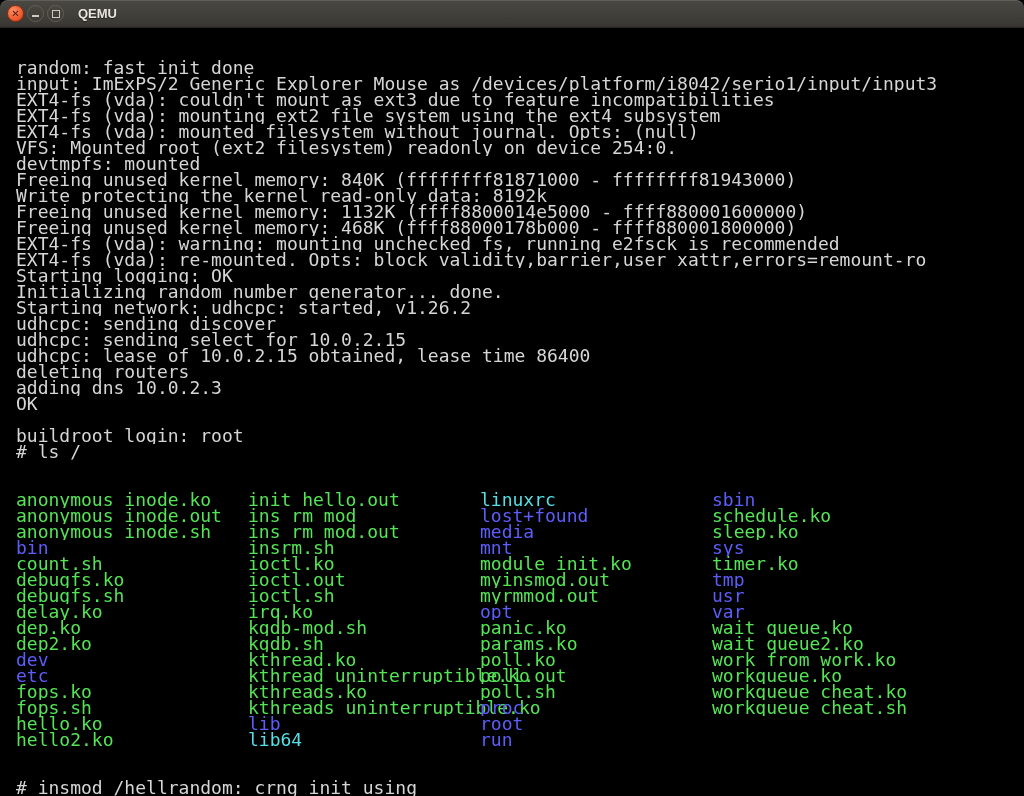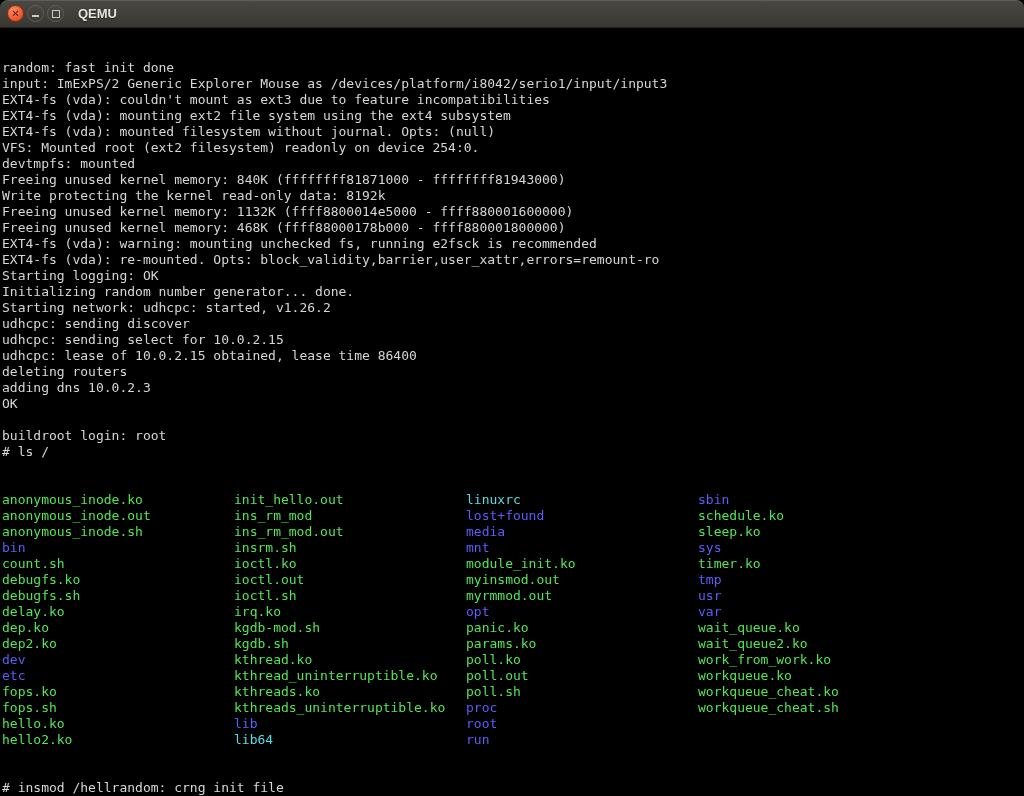--- a/index.html
+++ b/index.html
@@ -70,24 +70,24 @@
     font-size: 13px;
     color: #e8e5df;
     text-shadow: 0 1px 1px rgba(0,0,0,0.5);
   }
   
   .console {
     width: 1024px;
     height: 768px;
     background: #000000;
     font-family: "DejaVu Sans Mono", "Liberation Mono", monospace;
-    font-size: 13px;
+    font-size: 18px;
     line-height: 16px;
     white-space: pre;
-    padding-left: 2px;
+    padding-left: 16px;
     box-sizing: border-box;
     overflow: hidden;
   }
   .line {
     height: 16px;
     overflow: hidden;
   }
   .cell {
     display: inline-block;
     white-space: pre;
@@ -110,16 +110,16 @@
     </div>
     <div class="tb-btn tb-plain">
       <span class="glyph-max"></span>
     </div>
     <div class="tb-title">QEMU</div>
   </div>
 
   <div class="console">
     <div><div class="line" style="color: rgb(214, 214, 214);">random: fast init done</div><div class="line" style="color: rgb(214, 214, 214);">input: ImExPS/2 Generic Explorer Mouse as /devices/platform/i8042/serio1/input/input3</div><div class="line" style="color: rgb(214, 214, 214);">EXT4-fs (vda): couldn't mount as ext3 due to feature incompatibilities</div><div class="line" style="color: rgb(214, 214, 214);">EXT4-fs (vda): mounting ext2 file system using the ext4 subsystem</div><div class="line" style="color: rgb(214, 214, 214);">EXT4-fs (vda): mounted filesystem without journal. Opts: (null)</div><div class="line" style="color: rgb(214, 214, 214);">VFS: Mounted root (ext2 filesystem) readonly on device 254:0.</div><div class="line" style="color: rgb(214, 214, 214);">devtmpfs: mounted</div><div class="line" style="color: rgb(214, 214, 214);">Freeing unused kernel memory: 840K (ffffffff81871000 - ffffffff81943000)</div><div class="line" style="color: rgb(214, 214, 214);">Write protecting the kernel read-only data: 8192k</div><div class="line" style="color: rgb(214, 214, 214);">Freeing unused kernel memory: 1132K (ffff8800014e5000 - ffff880001600000)</div><div class="line" style="color: rgb(214, 214, 214);">Freeing unused kernel memory: 468K (ffff88000178b000 - ffff880001800000)</div><div class="line" style="color: rgb(214, 214, 214);">EXT4-fs (vda): warning: mounting unchecked fs, running e2fsck is recommended</div><div class="line" style="color: rgb(214, 214, 214);">EXT4-fs (vda): re-mounted. Opts: block_validity,barrier,user_xattr,errors=remount-ro</div><div class="line" style="color: rgb(214, 214, 214);">Starting logging: OK</div><div class="line" style="color: rgb(214, 214, 214);">Initializing random number generator... done.</div><div class="line" style="color: rgb(214, 214, 214);">Starting network: udhcpc: started, v1.26.2</div><div class="line" style="color: rgb(214, 214, 214);">udhcpc: sending discover</div><div class="line" style="color: rgb(214, 214, 214);">udhcpc: sending select for 10.0.2.15</div><div class="line" style="color: rgb(214, 214, 214);">udhcpc: lease of 10.0.2.15 obtained, lease time 86400</div><div class="line" style="color: rgb(214, 214, 214);">deleting routers</div><div class="line" style="color: rgb(214, 214, 214);">adding dns 10.0.2.3</div><div class="line" style="color: rgb(214, 214, 214);">OK</div><div class="line" style="color: rgb(214, 214, 214);"> </div><div class="line" style="color: rgb(214, 214, 214);">buildroot login: root</div><div class="line" style="color: rgb(214, 214, 214);"># ls /</div></div>
     <div><div class="line"><span class="cell colw" style="color: rgb(85, 228, 85);">anonymous_inode.ko</span><span class="cell colw" style="color: rgb(85, 228, 85);">init_hello.out</span><span class="cell colw" style="color: rgb(85, 223, 228);">linuxrc</span><span class="cell" style="color: rgb(93, 93, 251);">sbin</span></div><div class="line"><span class="cell colw" style="color: rgb(85, 228, 85);">anonymous_inode.out</span><span class="cell colw" style="color: rgb(85, 228, 85);">ins_rm_mod</span><span class="cell colw" style="color: rgb(93, 93, 251);">lost+found</span><span class="cell" style="color: rgb(85, 228, 85);">schedule.ko</span></div><div class="line"><span class="cell colw" style="color: rgb(85, 228, 85);">anonymous_inode.sh</span><span class="cell colw" style="color: rgb(85, 228, 85);">ins_rm_mod.out</span><span class="cell colw" style="color: rgb(93, 93, 251);">media</span><span class="cell" style="color: rgb(85, 228, 85);">sleep.ko</span></div><div class="line"><span class="cell colw" style="color: rgb(93, 93, 251);">bin</span><span class="cell colw" style="color: rgb(85, 228, 85);">insrm.sh</span><span class="cell colw" style="color: rgb(93, 93, 251);">mnt</span><span class="cell" style="color: rgb(93, 93, 251);">sys</span></div><div class="line"><span class="cell colw" style="color: rgb(85, 228, 85);">count.sh</span><span class="cell colw" style="color: rgb(85, 228, 85);">ioctl.ko</span><span class="cell colw" style="color: rgb(85, 228, 85);">module_init.ko</span><span class="cell" style="color: rgb(85, 228, 85);">timer.ko</span></div><div class="line"><span class="cell colw" style="color: rgb(85, 228, 85);">debugfs.ko</span><span class="cell colw" style="color: rgb(85, 228, 85);">ioctl.out</span><span class="cell colw" style="color: rgb(85, 228, 85);">myinsmod.out</span><span class="cell" style="color: rgb(93, 93, 251);">tmp</span></div><div class="line"><span class="cell colw" style="color: rgb(85, 228, 85);">debugfs.sh</span><span class="cell colw" style="color: rgb(85, 228, 85);">ioctl.sh</span><span class="cell colw" style="color: rgb(85, 228, 85);">myrmmod.out</span><span class="cell" style="color: rgb(93, 93, 251);">usr</span></div><div class="line"><span class="cell colw" style="color: rgb(85, 228, 85);">delay.ko</span><span class="cell colw" style="color: rgb(85, 228, 85);">irq.ko</span><span class="cell colw" style="color: rgb(93, 93, 251);">opt</span><span class="cell" style="color: rgb(93, 93, 251);">var</span></div><div class="line"><span class="cell colw" style="color: rgb(85, 228, 85);">dep.ko</span><span class="cell colw" style="color: rgb(85, 228, 85);">kgdb-mod.sh</span><span class="cell colw" style="color: rgb(85, 228, 85);">panic.ko</span><span class="cell" style="color: rgb(85, 228, 85);">wait_queue.ko</span></div><div class="line"><span class="cell colw" style="color: rgb(85, 228, 85);">dep2.ko</span><span class="cell colw" style="color: rgb(85, 228, 85);">kgdb.sh</span><span class="cell colw" style="color: rgb(85, 228, 85);">params.ko</span><span class="cell" style="color: rgb(85, 228, 85);">wait_queue2.ko</span></div><div class="line"><span class="cell colw" style="color: rgb(93, 93, 251);">dev</span><span class="cell colw" style="color: rgb(85, 228, 85);">kthread.ko</span><span class="cell colw" style="color: rgb(85, 228, 85);">poll.ko</span><span class="cell" style="color: rgb(85, 228, 85);">work_from_work.ko</span></div><div class="line"><span class="cell colw" style="color: rgb(93, 93, 251);">etc</span><span class="cell colw" style="color: rgb(85, 228, 85);">kthread_uninterruptible.ko</span><span class="cell colw" style="color: rgb(85, 228, 85);">poll.out</span><span class="cell" style="color: rgb(85, 228, 85);">workqueue.ko</span></div><div class="line"><span class="cell colw" style="color: rgb(85, 228, 85);">fops.ko</span><span class="cell colw" style="color: rgb(85, 228, 85);">kthreads.ko</span><span class="cell colw" style="color: rgb(85, 228, 85);">poll.sh</span><span class="cell" style="color: rgb(85, 228, 85);">workqueue_cheat.ko</span></div><div class="line"><span class="cell colw" style="color: rgb(85, 228, 85);">fops.sh</span><span class="cell colw" style="color: rgb(85, 228, 85);">kthreads_uninterruptible.ko</span><span class="cell colw" style="color: rgb(93, 93, 251);">proc</span><span class="cell" style="color: rgb(85, 228, 85);">workqueue_cheat.sh</span></div><div class="line"><span class="cell colw" style="color: rgb(85, 228, 85);">hello.ko</span><span class="cell colw" style="color: rgb(93, 93, 251);">lib</span><span class="cell colw" style="color: rgb(93, 93, 251);">root</span></div><div class="line"><span class="cell colw" style="color: rgb(85, 228, 85);">hello2.ko</span><span class="cell colw" style="color: rgb(85, 223, 228);">lib64</span><span class="cell colw" style="color: rgb(93, 93, 251);">run</span></div></div>
-    <div><div class="line" style="color: rgb(214, 214, 214);"># insmod /hellrandom: crng init file</div></div>
+    <div><div class="line" style="color: rgb(214, 214, 214);"># insmod /hellrandom: crng init using</div></div>
     
   </div>
 </div>
 
 </body></html>

